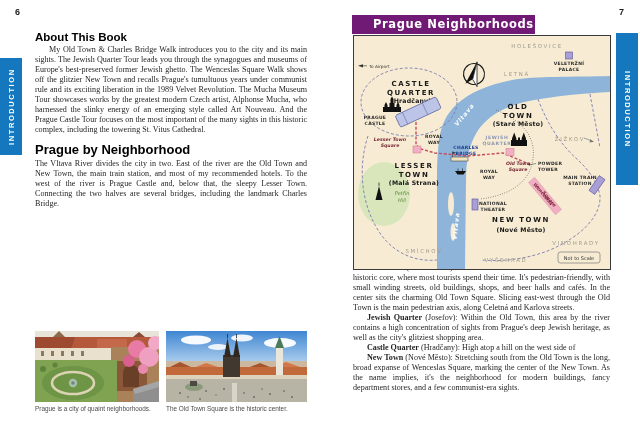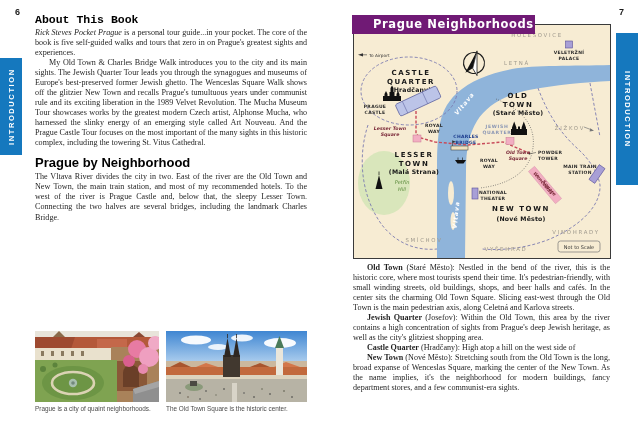--- a/index.html
+++ b/index.html
@@ -12,36 +12,36 @@
   .pagenum-right{left:619px;top:7px;}
   
   .tab{position:absolute;width:22px;background:#1578be;color:#fff;
        font-family:"Liberation Sans",sans-serif;font-weight:bold;font-size:7.5px;
        letter-spacing:1.6px;display:flex;align-items:center;justify-content:center;}
   .tab-left{left:0;top:58px;height:97px;writing-mode:vertical-rl;transform:rotate(180deg);}
   .tab-right{left:616px;top:33px;height:152px;writing-mode:vertical-rl;}
   
   .left-col{position:absolute;left:35px;top:13px;width:272px;}
   .right-col{position:absolute;left:353px;top:263px;width:257px;}
-  h1.h{font-family:Liberation Mono, monospace;font-size:11.5px;color:#000;
-       margin:0 0 2px 0;letter-spacing:0;}
+  h1.h{font-family:Liberation Sans, sans-serif;font-size:11.5px;color:#000;
+       margin:18px 0 2px 0;letter-spacing:0;}
   h2.h{font-family:"Liberation Sans",sans-serif;font-size:13px;color:#000;
        margin:7px 0 2px 0;}
   .bodytext p{margin:0;font-size:8.1px;line-height:1.24;color:#1f1f1f;text-align:justify;}
   .bodytext p.ind{text-indent:14px;}
   
   .photos{position:absolute;left:35px;top:331px;display:flex;gap:7px;}
   .photo{display:block;}
   .caption{font-family:"Liberation Sans",sans-serif;font-size:6.4px;color:#4a4a4a;
            margin-top:2.5px;}
   
   .map-title{position:absolute;left:352px;top:15px;width:162px;height:19px;background:#701a75;
              color:#fff;font-family:"DejaVu Sans",sans-serif;font-weight:bold;font-size:11.5px;
              line-height:19px;padding-left:21px;letter-spacing:0.6px;z-index:2;}
-  .map-box{position:absolute;left:353px;top:24px;width:256px;height:233px;background:#f7ecd3;
+  .map-box{position:absolute;left:353px;top:35px;width:256px;height:233px;background:#f7ecd3;
            border:1px solid #3a3a3a;z-index:1;}
   .map-box svg{display:block;}
   
   .t-area{font-family:"DejaVu Sans",sans-serif;font-size:5.4px;letter-spacing:1.7px;fill:#a09a8e;}
   .t-district{font-family:"DejaVu Sans",sans-serif;font-size:7px;font-weight:bold;
               letter-spacing:1.6px;fill:#181818;}
   .t-paren{font-family:"DejaVu Sans",sans-serif;font-size:6.2px;font-weight:bold;
            letter-spacing:0.2px;fill:#181818;}
   .t-poi{font-family:"DejaVu Sans",sans-serif;font-size:4.5px;font-weight:bold;
          letter-spacing:0.3px;fill:#2a2a2a;}
@@ -62,21 +62,20 @@
 <div class="spread">
 
   <div class="pagenum pagenum-left">6</div>
   <div class="pagenum pagenum-right">7</div>
 
   <div class="tab tab-left">INTRODUCTION</div>
   <div class="tab tab-right">INTRODUCTION</div>
 
   <div class="left-col bodytext">
     <h1 class="h">About This Book</h1>
-    <p><i>Rick Steves Pocket Prague</i><span> is a personal tour guide...in your pocket. The core of the book is five self-guided walks and tours that zero in on Prague's greatest sights and experiences.</span></p>
     <p class="ind">My Old Town &amp; Charles Bridge Walk introduces you to the city and its main sights. The Jewish Quarter Tour leads you through the synagogues and museums of Europe's best-preserved former Jewish ghetto. The Wenceslas Square Walk shows off the glitzier New Town and recalls Prague's tumultuous years under communist rule and its exciting liberation in the 1989 Velvet Revolution. The Mucha Museum Tour showcases works by the greatest modern Czech artist, Alphonse Mucha, who harnessed the slinky energy of an emerging style called Art Nouveau. And the Prague Castle Tour focuses on the most important of the many sights in this historic complex, including the towering St. Vitus Cathedral.</p>
     <h2 class="h">Prague by Neighborhood</h2>
     <p>The Vltava River divides the city in two. East of the river are the Old Town and New Town, the main train station, and most of my recommended hotels. To the west of the river is Prague Castle and, below that, the sleepy Lesser Town. Connecting the two halves are several bridges, including the landmark Charles Bridge.</p>
   </div>
 
   <div class="photos">
     <div>
       <svg class="photo" width="124" height="71" viewBox="0 0 124 71">
         <rect x="0" y="0" width="124" height="71" fill="#cdbd9d"></rect>
         <rect x="0" y="0" width="124" height="10" fill="#e8e4da"></rect>

